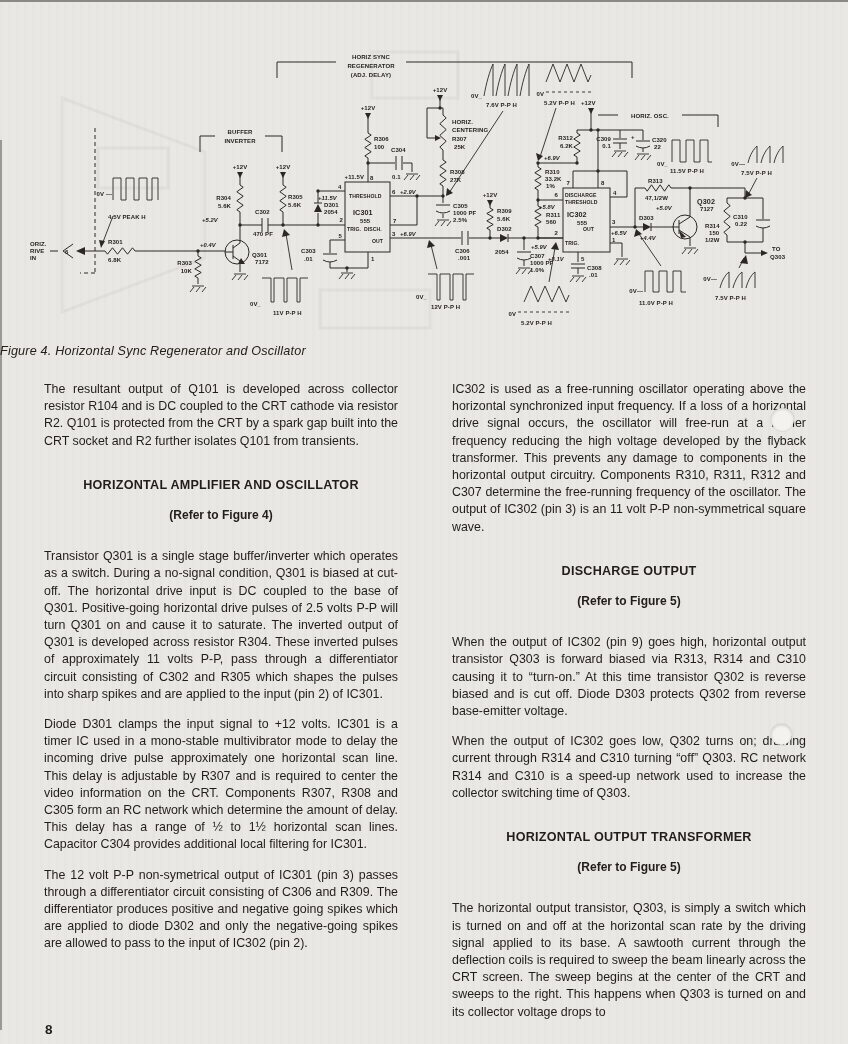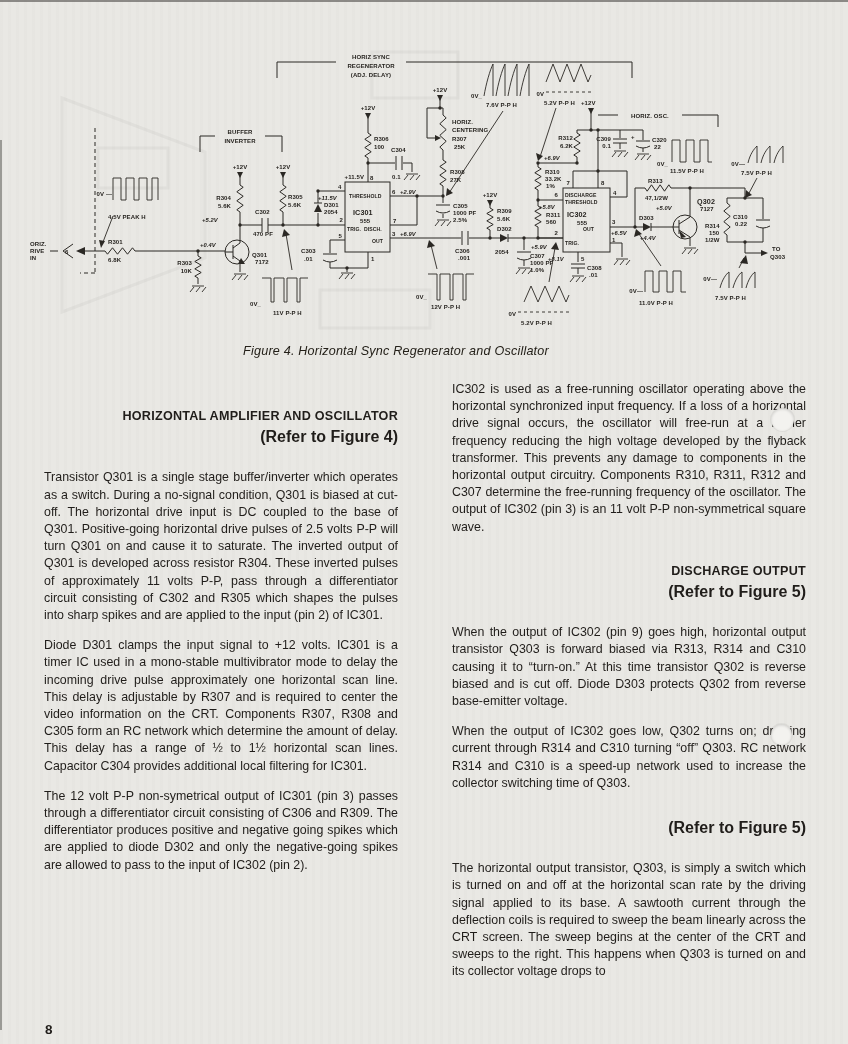--- a/index.html
+++ b/index.html
@@ -16,29 +16,29 @@
   .sch .e{text-anchor:end}
   .sch .t5{font-size:5.1px}
   .sch .t7{font-size:7.2px}
   .wire{fill:none;stroke:#2b2824;stroke-width:1}
   .thin{stroke-width:.9}
   .dash{stroke-dasharray:4 3}
   .dash2{stroke-dasharray:3 3}
   .ah{fill:#2b2824;stroke:none}
   .dot{fill:#2b2824}
   .ghost{fill:none;stroke:#5a5a55;opacity:.06;stroke-width:3}
-  .caption{position:absolute;top:344px;left:0;width:792px;text-align:center;
+  .caption{position:absolute;top:344px;left:0;width:792px;
     font-style:italic;font-size:12.6px;letter-spacing:.2px;color:#242019}
   .col{position:absolute;top:381px;width:354px;font-size:12.4px;line-height:17.2px;text-align:justify}
   .col-left{left:44px}
   .col-right{left:452px}
   .col p{margin:0 0 13px 0}
-  .sect{margin:27px 0 24px 0;text-align:right}
+  .sect{margin:27px 0 24px 0;text-align:center}
   .sect-title{font-weight:bold;font-size:12.6px;letter-spacing:.25px}
-  .sect-sub{font-weight:bold;font-size:16px;margin-top:3px}
+  .sect-sub{font-weight:bold;font-size:12px;margin-top:13px}
   .pageno{position:absolute;left:45px;top:1022px;font-size:13.5px;font-weight:bold}
   .hole{position:absolute;border-radius:50%;background:#f3f2ef;
     box-shadow:inset 0 1px 3px rgba(0,0,0,.16),0 0 0 1px rgba(0,0,0,.05)}
   .hole1{left:771px;top:408px;width:23px;height:23px}
   .hole2{left:771px;top:724px;width:21px;height:21px}
 </style>
 </head>
 <body>
 
 <div class="page">
@@ -379,38 +379,40 @@
       <text class="e" x="717" y="281">0V—</text>
       <text x="715" y="300">7.5V P-P H</text>
       <path class="wire thin" d="M739,268 L744,258"></path>
       <path class="ah" d="M740,263 L746,255 L748,264 Z"></path>
     </g>
   </svg>
 
   <div class="caption">Figure 4.  Horizontal Sync Regenerator and Oscillator</div>
 
   <div class="col col-left">
+    <p>The resultant output of Q101 is developed across collector resistor R104 and is DC coupled to the CRT cathode via resistor R2.  Q101 is protected from the CRT by a spark gap built into the CRT socket and R2 further isolates Q101 from transients.</p>
     <div class="sect">
       <div class="sect-title">HORIZONTAL AMPLIFIER AND OSCILLATOR</div>
       <div class="sect-sub">(Refer to Figure 4)</div>
     </div>
     <p>Transistor Q301 is a single stage buffer/inverter which operates as a switch.  During a no-signal condition, Q301 is biased at cut-off.  The horizontal drive input is DC coupled to the base of Q301.  Positive-going horizontal drive pulses of 2.5 volts P-P will turn Q301 on and cause it to saturate.  The inverted output of Q301 is developed across resistor R304.  These inverted pulses of approximately 11 volts P-P, pass through a differentiator circuit consisting of C302 and R305 which shapes the pulses into sharp spikes and are applied to the input (pin 2) of IC301.</p>
     <p>Diode D301 clamps the input signal to +12 volts.  IC301 is a timer IC used in a mono-stable multivibrator mode to delay the incoming drive pulse approximately one horizontal scan line.  This delay is adjustable by R307 and is required to center the video information on the CRT.  Components R307, R308 and C305 form an RC network which determine the amount of delay.  This delay has a range of ½ to 1½ horizontal scan lines.  Capacitor C304 provides additional local filtering for IC301.</p>
     <p>The 12 volt P-P non-symetrical output of IC301 (pin 3) passes through a differentiator circuit consisting of C306 and R309. The differentiator produces positive and negative going spikes which are applied to diode D302 and only the negative-going spikes are allowed to pass to the input of IC302 (pin 2).</p>
   </div>
 
   <div class="col col-right">
     <p>IC302 is used as a free-running oscillator operating above the horizontal synchronized input frequency.  If a loss of a horizontal drive signal occurs, the oscillator will free-run at a higher frequency reducing the high voltage developed by the flyback transformer.  This prevents any damage to components in the horizontal output circuitry. Components R310, R311, R312 and C307 determine the free-running frequency of the oscillator. The output of IC302 (pin 3) is an 11 volt P-P non-symmetrical square wave.</p>
     <div class="sect">
       <div class="sect-title">DISCHARGE OUTPUT</div>
       <div class="sect-sub">(Refer to Figure 5)</div>
     </div>
     <p>When the output of IC302 (pin 9) goes high, horizontal output transistor Q303 is forward biased via R313, R314 and C310 causing it to “turn-on.”  At this time transistor Q302 is reverse biased and is cut off.  Diode D303 protects Q302 from reverse base-emitter voltage.</p>
     <p>When the output of IC302 goes low, Q302 turns on; drawing current through R314 and C310 turning “off” Q303.  RC network R314 and C310 is a speed-up network used to increase the collector switching time of Q303.</p>
     <div class="sect">
+      <div class="sect-title">HORIZONTAL OUTPUT TRANSFORMER</div>
       <div class="sect-sub">(Refer to Figure 5)</div>
     </div>
     <p>The horizontal output transistor, Q303, is simply a switch which is turned on and off at the horizontal scan rate by the driving signal applied to its base.  A sawtooth current through the deflection coils is required to sweep the beam linearly across the CRT screen.  The sweep begins at the center of the CRT and sweeps to the right.  This happens when Q303 is turned on and its collector voltage drops to</p>
   </div>
 
   <div class="pageno">8</div>
   <div class="hole hole1"></div>
   <div class="hole hole2"></div>
 </div>
 

